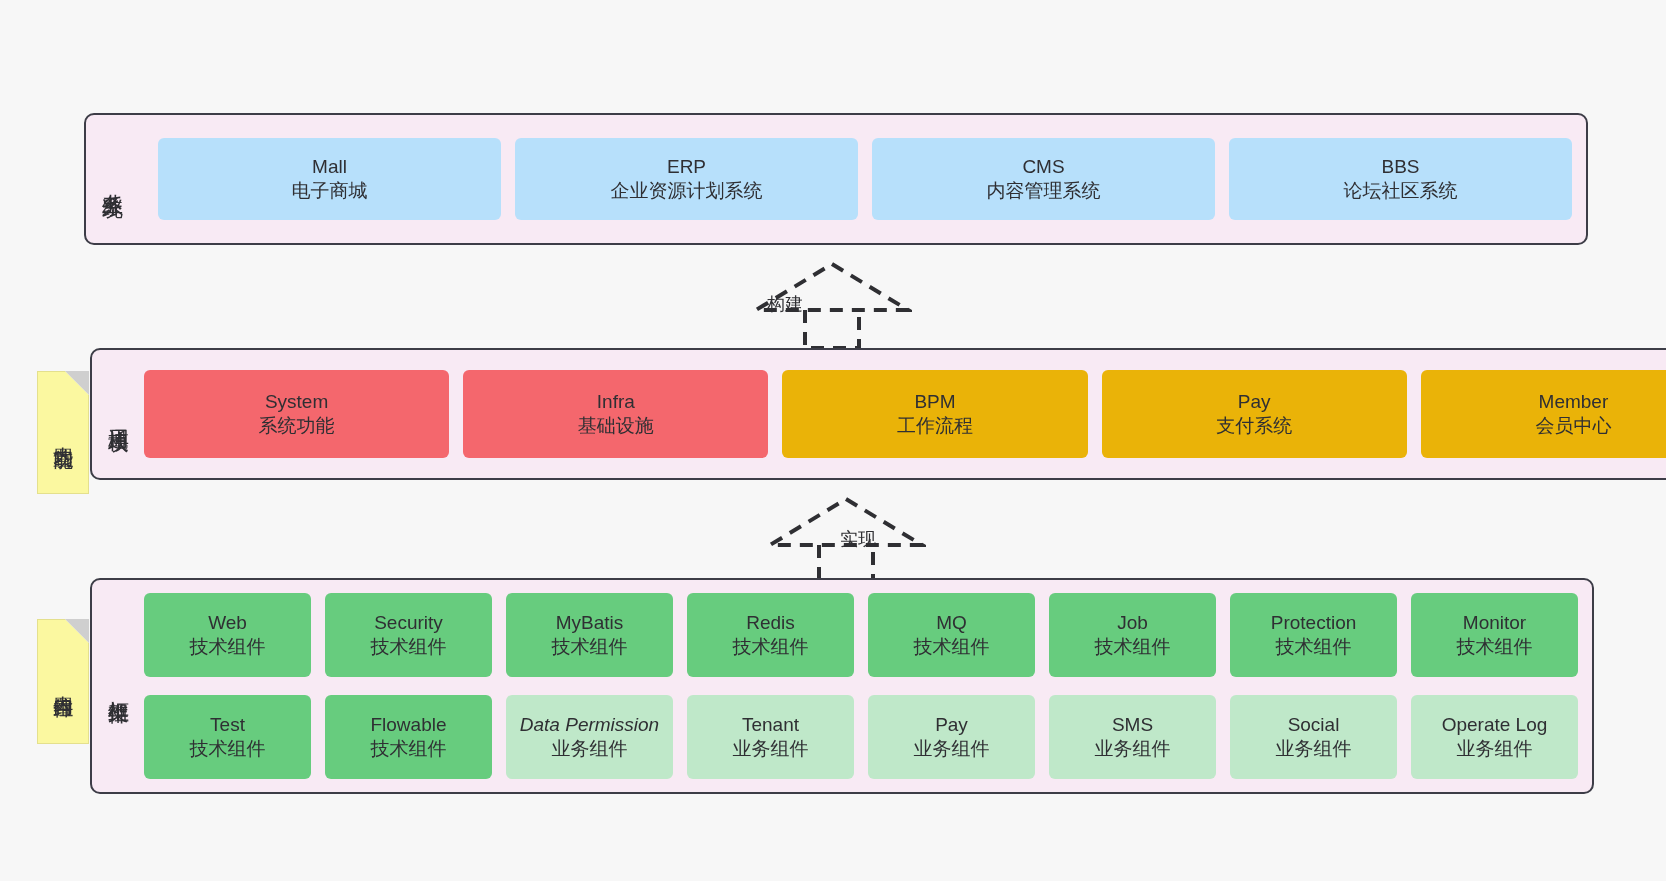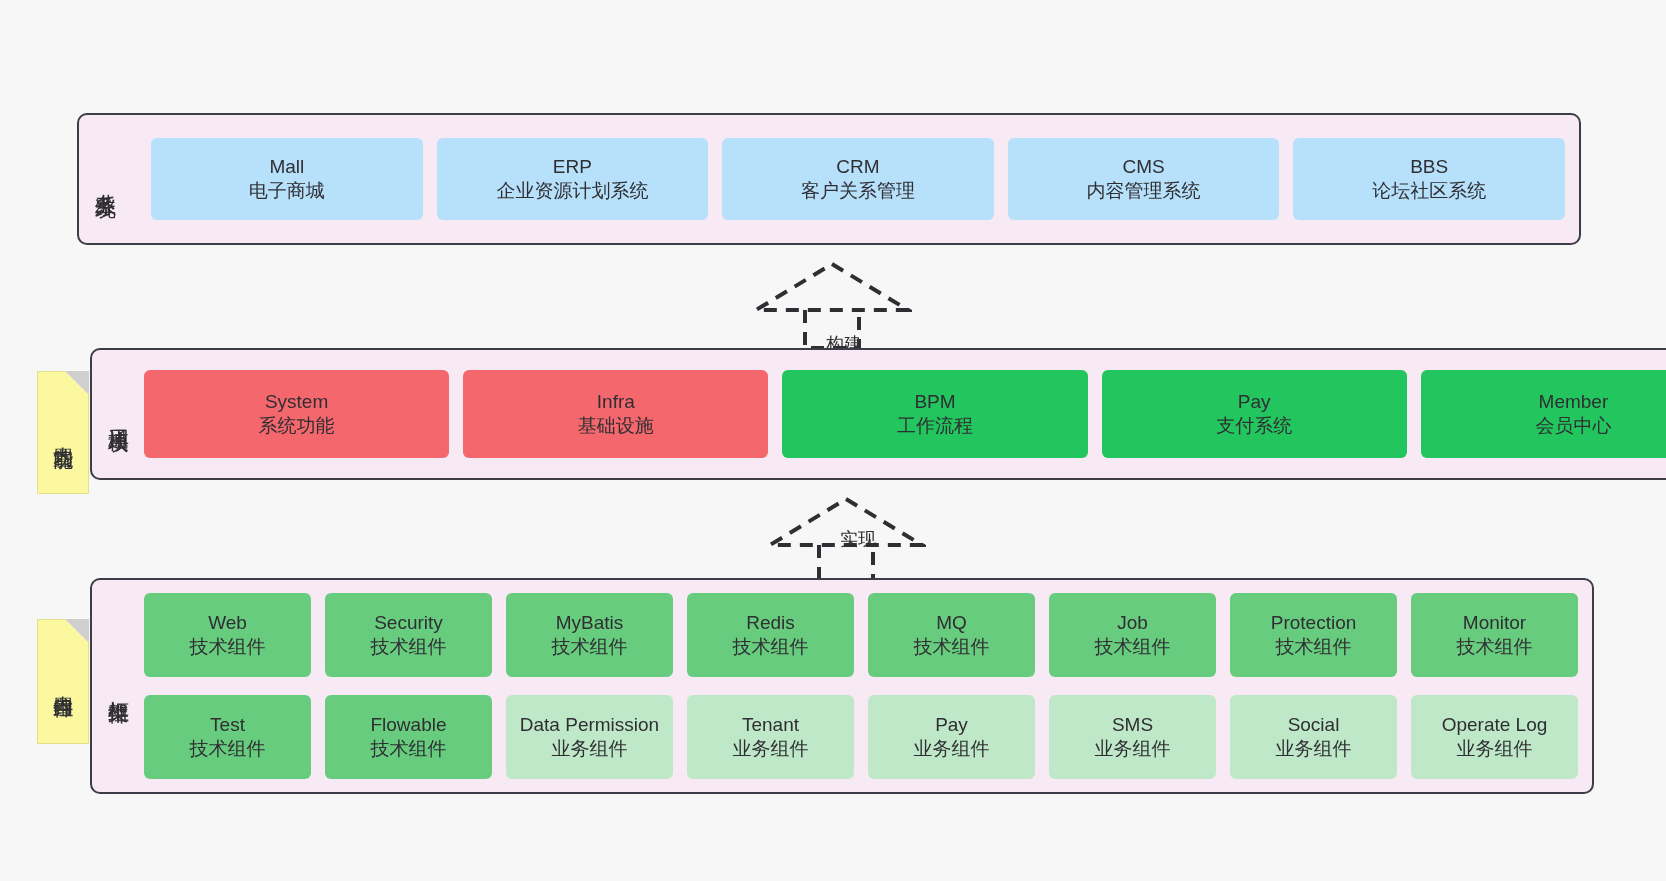--- a/index.html
+++ b/index.html
@@ -82,25 +82,25 @@
     align-items: center;
     justify-content: center;
     text-align: center;
     font-size: 19px;
     line-height: 1.28;
     color: #2f2f33;
     padding: 4px 6px;
   }
   .node .nm { white-space: nowrap; }
   .node .sub { white-space: nowrap; }
-  .node.wrap .nm { white-space: normal; }
+  .node.wrap .nm { white-space: normal; font-style: italic; }
 
   .biz  { background: #b7e0fb; height: 82px; }
   .mod-strong { background: #f4676d; height: 88px; }
-  .mod-light  { background: #22c55e; height: 88px; }
+  .mod-light  { background: #eab308; height: 88px; }
   .tech-strong { background: #67cc7e; height: 84px; }
   .tech-light  { background: #bfe8c9; height: 84px; }
 
   
   .note {
     position: absolute;
     box-sizing: border-box;
     background: #fbf8a0;
     border: 1px solid #e4e08d;
     display: flex;
@@ -141,57 +141,53 @@
     font-size: 18px;
     color: #2f2f33;
     white-space: nowrap;
   }
 </style>
 </head>
 <body>
 
 <div class="canvas">
 
-  <div class="layer" id="layer-business" style="left:77px; top:113px; width:1504px; height:132px;gap:20px;">
+  <div class="layer" id="layer-business" style="left:84px; top:113px; width:1504px; height:132px;gap:20px;">
     <div class="layer-title">业务系统</div>
     <div class="layer-body">
       <div class="cells" id="business-cells">
           <div class="node biz">
             <div class="nm">Mall</div>
             <div class="sub">电子商城</div>
           </div>
           <div class="node biz">
             <div class="nm">ERP</div>
             <div class="sub">企业资源计划系统</div>
           </div>
           <div class="node biz">
-            <div class="nm">CRM</div>
-            <div class="sub">客户关系管理</div>
-          </div>
-          <div class="node biz">
             <div class="nm">CMS</div>
             <div class="sub">内容管理系统</div>
           </div>
           <div class="node biz">
             <div class="nm">BBS</div>
             <div class="sub">论坛社区系统</div>
           </div>
         </div>
     </div>
   </div>
 
   <div class="arrow" style="left:752px; top:258px; width:160px; height:92px;">
     <svg width="160" height="92" viewBox="0 0 160 92">
 
       <polygon points="80,6 156,52 4,52" fill="none" stroke="#2f2f33" stroke-width="4" stroke-dasharray="13 9" stroke-linecap="butt"></polygon>
 
       <polyline points="53,52 53,90 107,90 107,52" fill="none" stroke="#2f2f33" stroke-width="4" stroke-dasharray="13 9" stroke-linecap="butt"></polyline>
     </svg>
   </div>
-  <div class="arrow-label" style="left:826px; top:292px;margin-top:40px;">构建</div>
+  <div class="arrow-label" style="left:767px; top:292px;">构建</div>
 
   <div class="note" style="left:37px; top:371px; width:52px; height:123px;">内置功能</div>
 
   <div class="layer" id="layer-module" style="left:90px; top:348px; width:1652px; height:132px;">
     <div class="layer-title">通用模块</div>
     <div class="layer-body">
       <div class="cells" id="module-cells">
           <div class="node mod-strong">
             <div class="nm">System</div>
             <div class="sub">系统功能</div>

